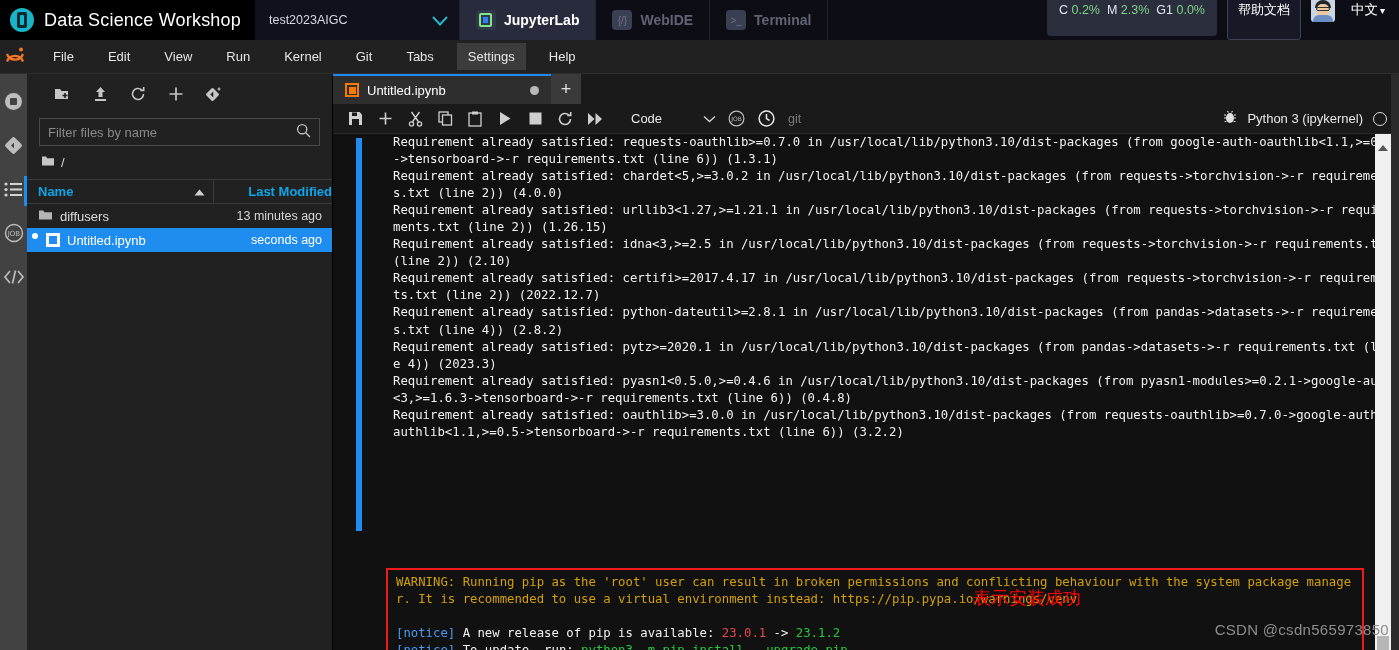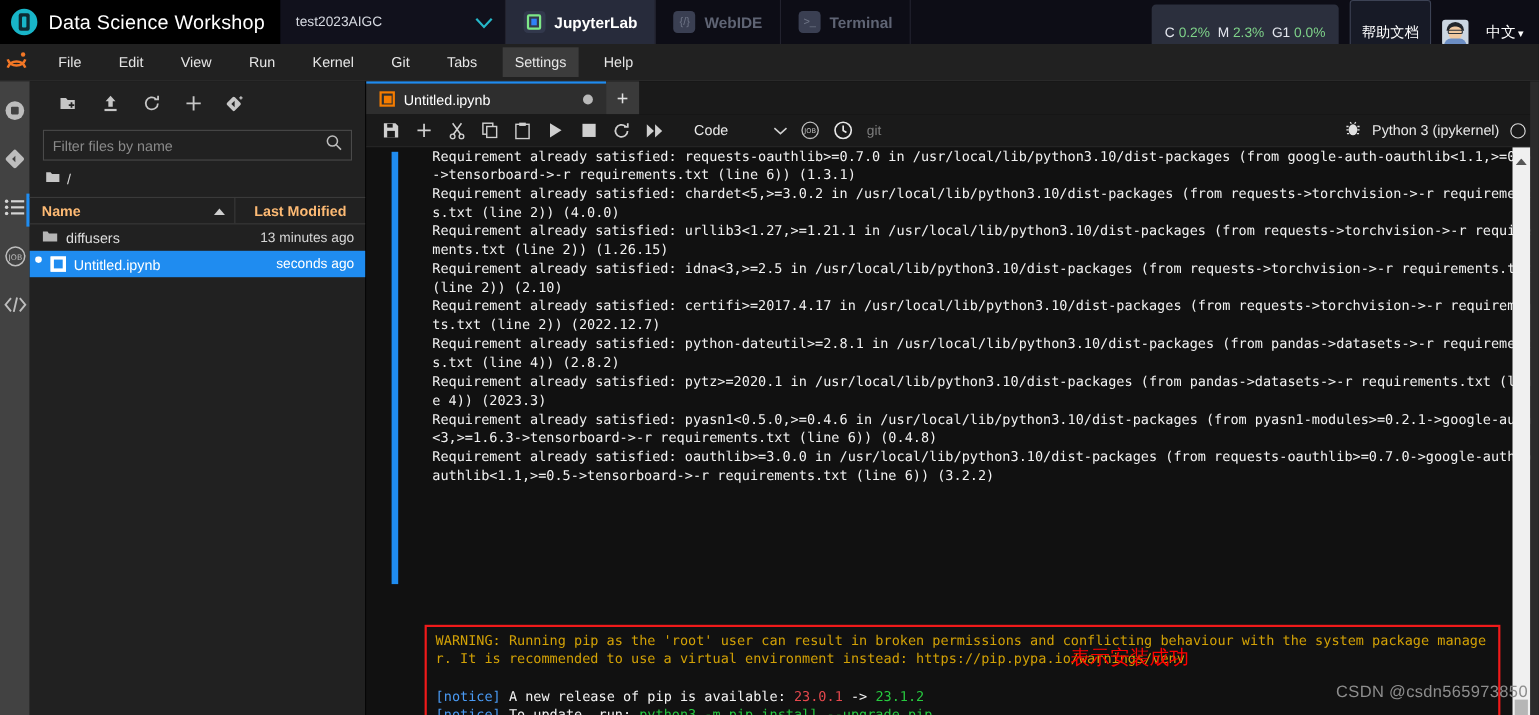--- a/index.html
+++ b/index.html
@@ -7,21 +7,21 @@
     width: 1399px; height: 650px;
     background: #111111;
     font-family: "Liberation Sans", sans-serif;
     overflow: hidden;
   }
   .app { position: relative; width: 1399px; height: 650px; }
 
   
   .topbar {
     position: absolute; left: 0; top: 0; width: 1399px; height: 40px;
-    background: #0d0d16; display: flex; align-items: flex-start;
+    background: #0d0d16; display: flex; align-items: flex-end;
   }
   .brand { display: flex; align-items: center; gap: 10px; padding: 0 14px 0 10px; background:#000; height:40px; }
   .brand-logo {
     width: 24px; height: 24px; border-radius: 50%;
     background: #18b5c8; position: relative; flex: none;
   }
   .brand-logo::after {
     content: ""; position: absolute; left: 7px; top: 4px;
     width: 10px; height: 16px; border-radius: 2px;
     background: #0d2b33;
@@ -127,24 +127,24 @@
     background: #212121; display: flex; align-items: center; padding: 0 8px;
   }
   .fp-search input {
     flex: 1; background: transparent; border: none; outline: none;
     color: #cfcfcf; font-size: 13px; font-family: "Liberation Sans", sans-serif;
   }
   .fp-search input::placeholder { color: #8a8a8a; }
   .fp-crumb { display: flex; align-items: center; gap: 6px; padding: 9px 14px 9px 14px; color: #d8d8d8; font-size: 13px; }
   .fp-head {
     display: flex; border-top: 1px solid #3a3a3a; border-bottom: 1px solid #3a3a3a;
-    font-size: 13px; color: #fdba74; font-weight: bold; height: 25px; align-items: center;
+    font-size: 13px; color: #0ea5e9; font-weight: bold; height: 25px; align-items: center;
   }
   .fp-head .c1 { flex: 1; padding-left: 11px; display: flex; align-items: center; justify-content: space-between; padding-right: 8px; border-right: 1px solid #3a3a3a; height: 100%; }
-  .fp-head .c2 { width: 118px; text-align: center; }
+  .fp-head .c2 { width: 118px; text-align: right; }
   .fp-row { display: flex; align-items: center; height: 24px; font-size: 13px; color: #dedede; }
   .fp-row .n { flex: 1; display: flex; align-items: flex-start; gap: 7px; padding-left: 11px; overflow:hidden; }
   .fp-row .m { width: 118px; text-align: right; padding-right: 10px; color: #d6d6d6; font-size: 12.5px; }
   .fp-row.selected { background: #1f8cf0; color: #fff; }
   .fp-row.selected .m { color: #fff; }
   .dot { width: 6px; height: 6px; border-radius: 50%; background: #fff; flex: none; margin-left: -6px; margin-right: 1px;}
   .nbicon { width: 14px; height: 14px; border: 2px solid #fff; background: #fff; display:flex; align-items:center; justify-content:center; flex:none; }
   .nbicon i { width: 8px; height: 8px; background: #1f8cf0; display:block; }
 
   

